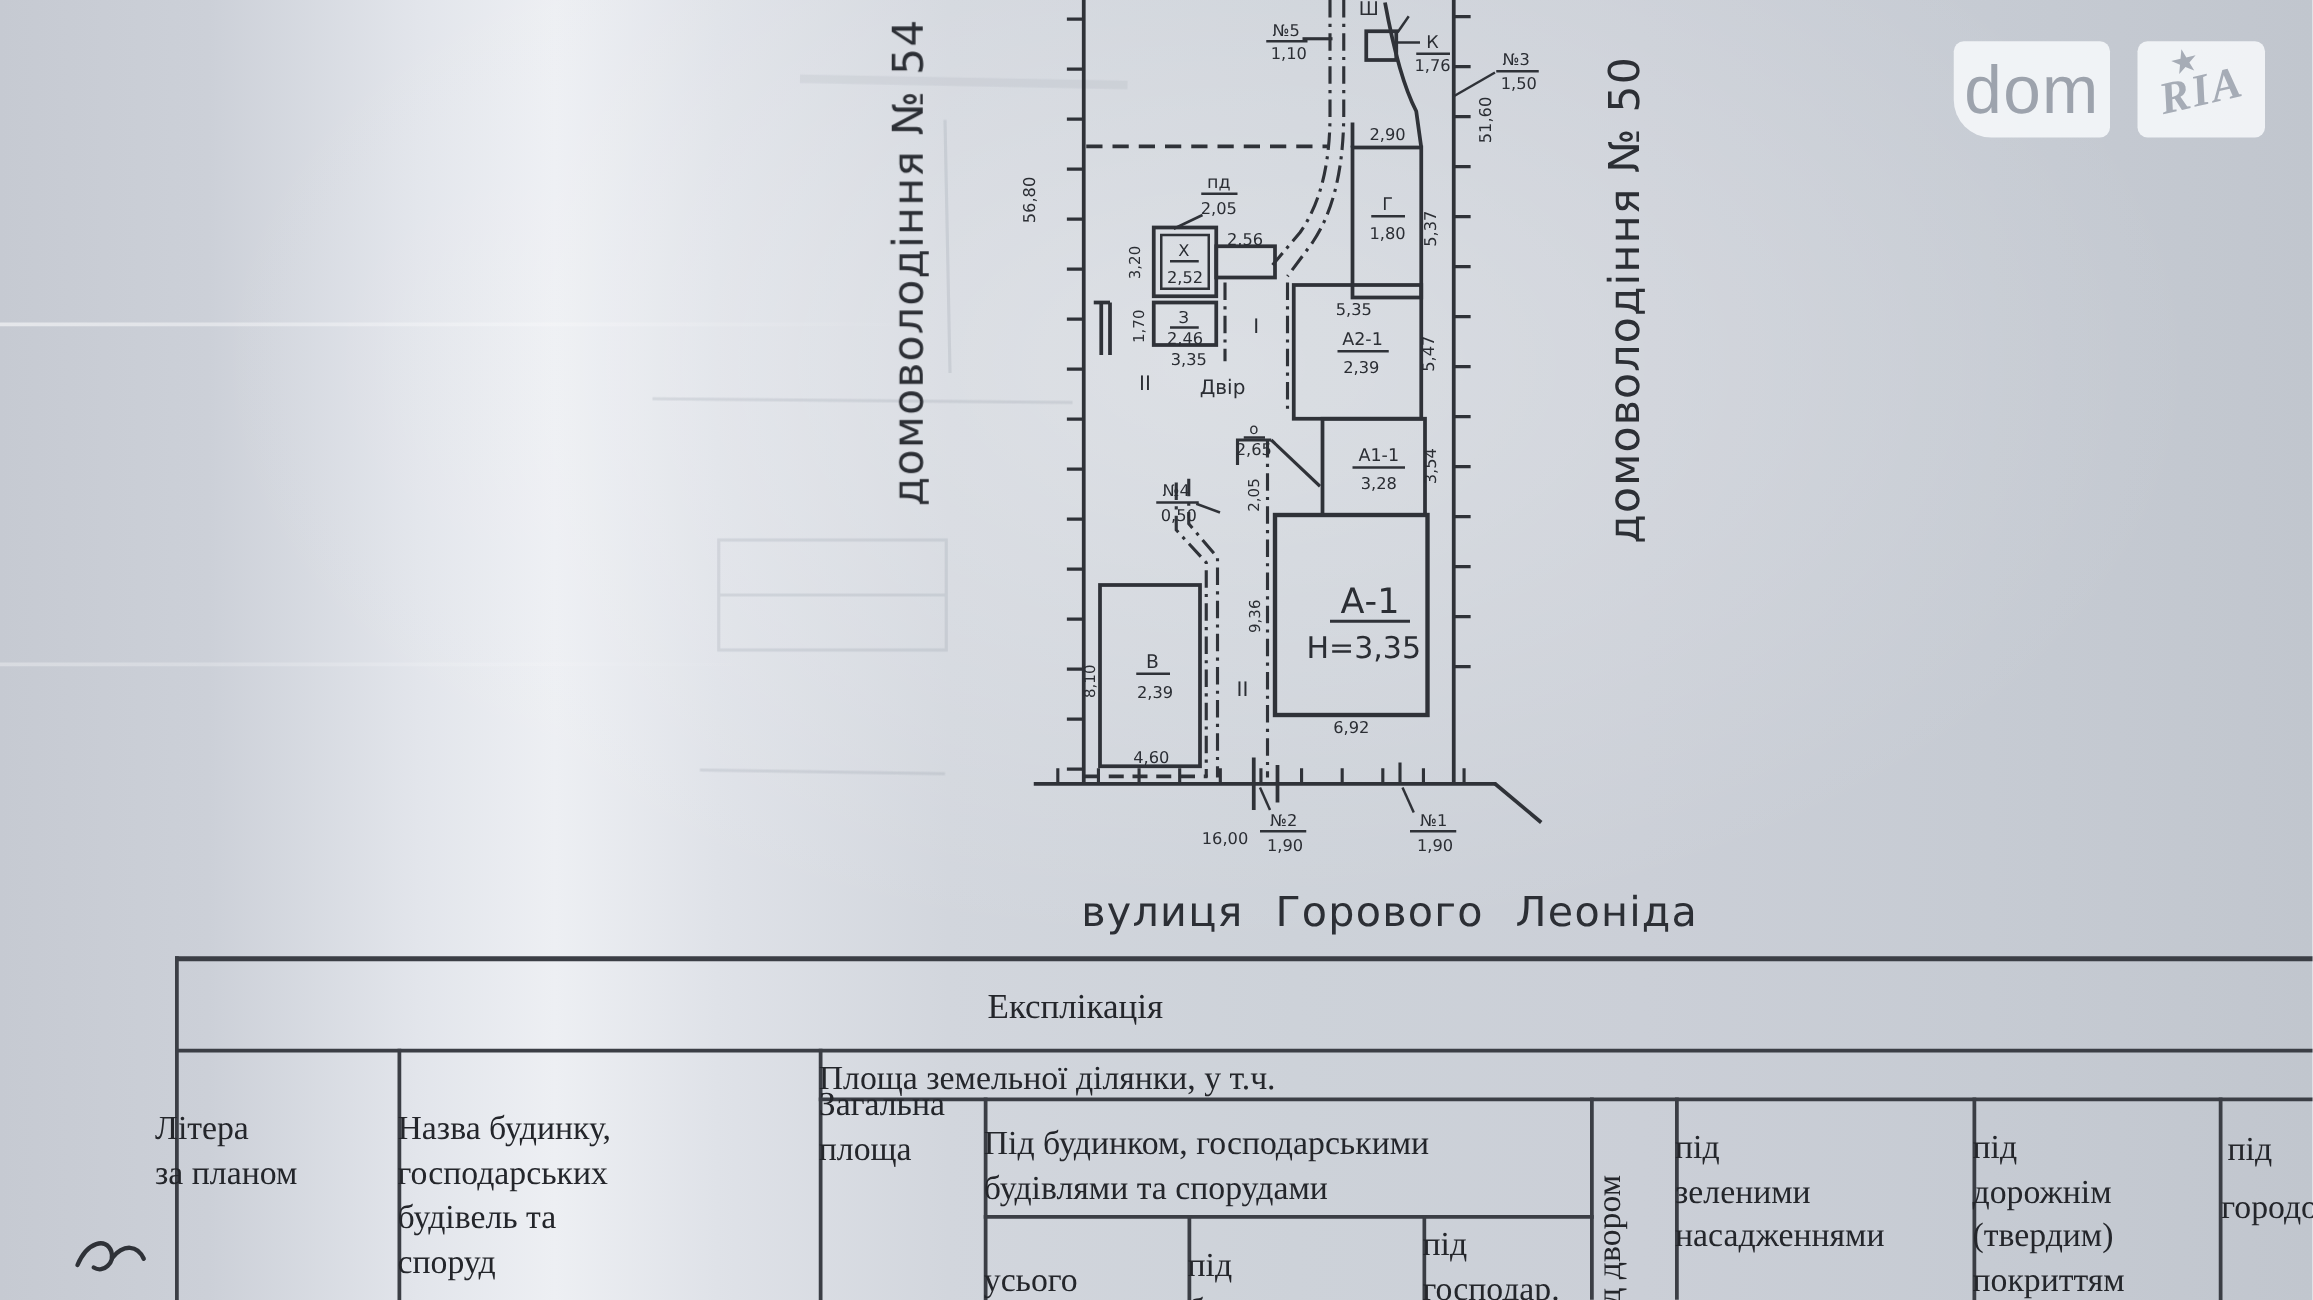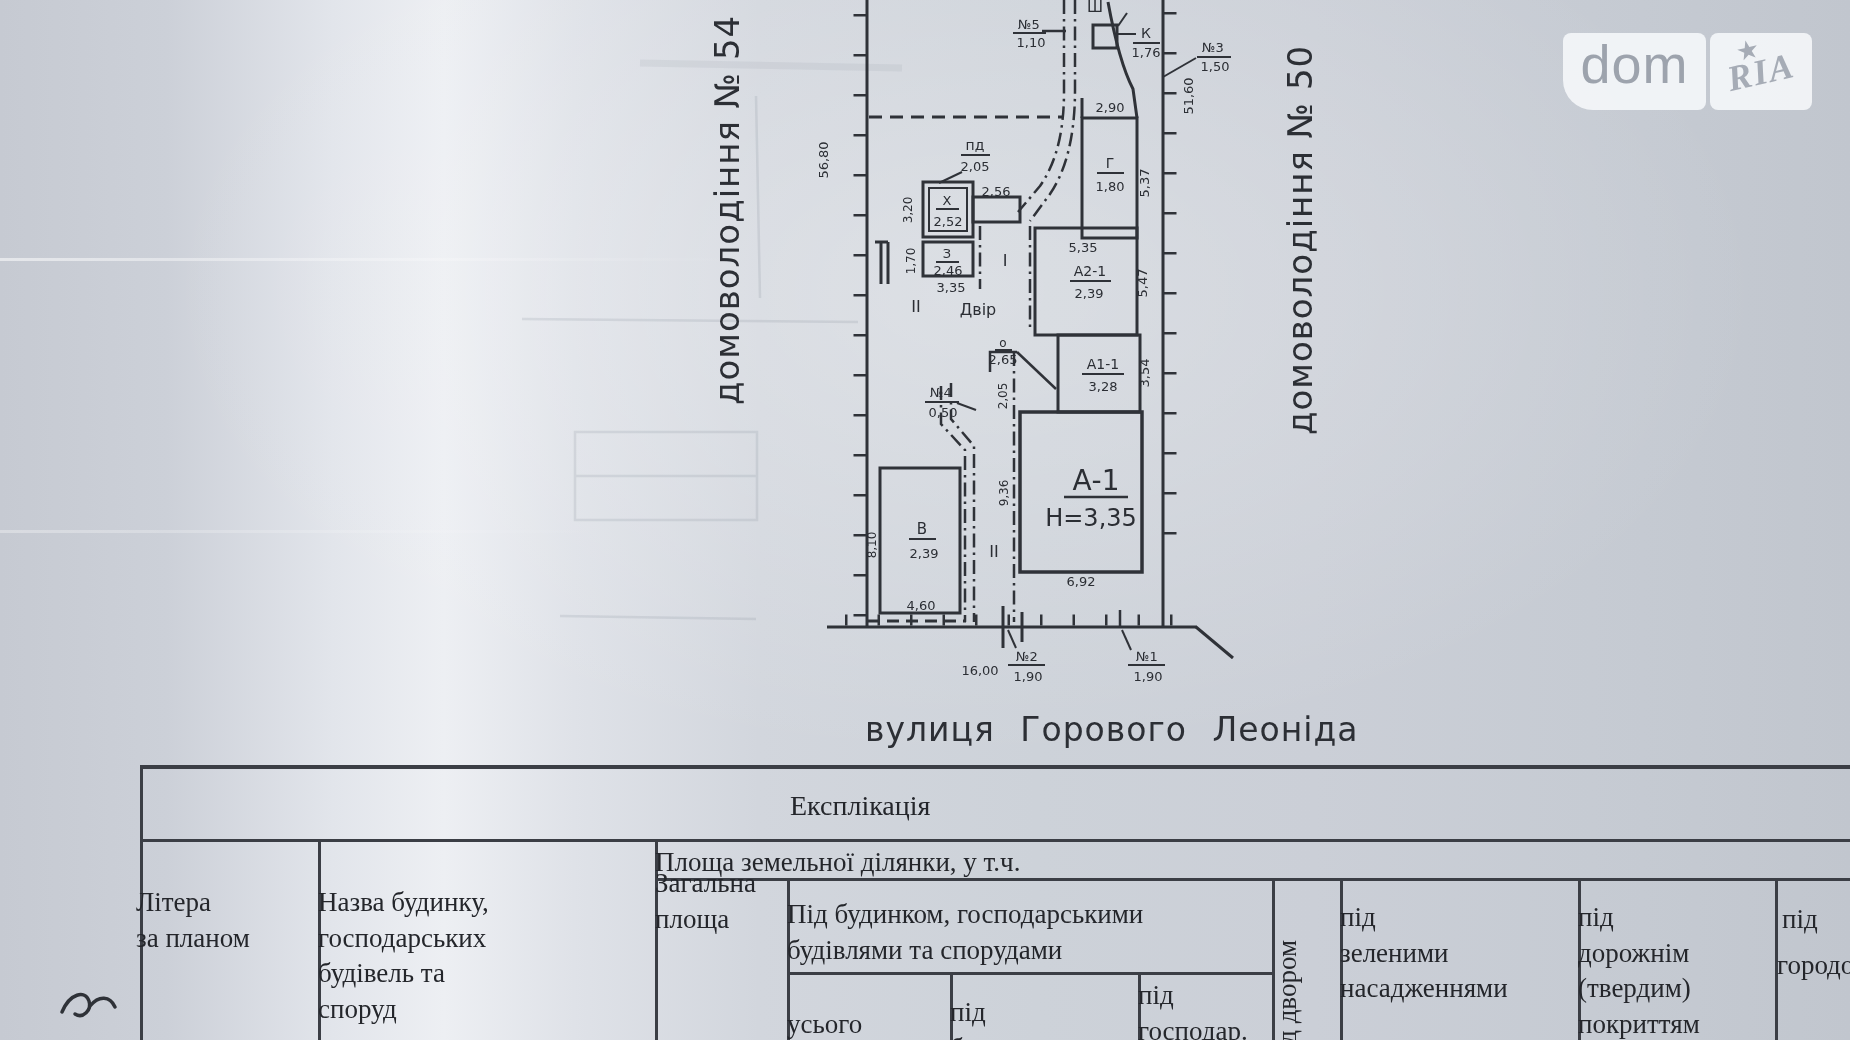--- a/index.html
+++ b/index.html
@@ -14,22 +14,22 @@
   .hline{height:3px}.vline{width:3px}
   .cell{position:absolute;font-family:"Liberation Serif",serif;font-size:27px;line-height:1.32;
     text-align:left;white-space:pre-line;color:#24262b}
   .street{position:absolute;font-size:33px;letter-spacing:1px;word-spacing:14px;color:#2c2f35;white-space:nowrap}
   .estate{position:absolute;width:380px;height:40px;line-height:40px;text-align:center;font-size:34px;
     letter-spacing:1px;color:#2c2f35;transform:rotate(-90deg);white-space:nowrap}
   .rotcell{position:absolute;font-family:"Liberation Serif",serif;font-size:27px;line-height:1.25;
     text-align:right;transform:rotate(-90deg);white-space:pre-line;color:#24262b}
   
   .wm-box{position:absolute;background:rgba(246,248,250,.88)}
-  .wm-left{left:1563px;top:33px;width:143px;height:77px;border-radius:8px 8px 8px 30px;
-    display:flex;align-items:flex-start;justify-content:center}
+  .wm-left{left:1563px;top:33px;width:125px;height:77px;border-radius:8px 8px 8px 30px;
+    display:flex;align-items:center;justify-content:center}
   .wm-right{left:1710px;top:33px;width:102px;height:77px;border-radius:8px;
     display:flex;align-items:center;justify-content:center}
   .wm-dom{font-size:54px;font-weight:500;color:#9da3ad;letter-spacing:1px;font-family:"Liberation Sans",sans-serif}
   .wm-ria{font-family:"Liberation Serif",serif;font-weight:bold;font-style:italic;font-size:36px;
     color:#a6acb6;transform:rotate(-13deg);letter-spacing:2px}
   .wm-star{position:absolute;left:26px;top:2px;font-size:26px;color:#a6acb6;transform:rotate(-13deg)}
   svg .ln{stroke:#2f3238;fill:none}
   svg text{fill:#2b2e34;font-family:"DejaVu Sans",sans-serif}
 </style>
 </head>
@@ -201,21 +201,21 @@
     <div class="vline" style="left:787px;top:878px;height:162px"></div>
     <div class="vline" style="left:950px;top:972px;height:68px"></div>
     <div class="vline" style="left:1138px;top:972px;height:68px"></div>
     <div class="vline" style="left:1272px;top:878px;height:162px"></div>
     <div class="vline" style="left:1340px;top:878px;height:162px"></div>
     <div class="vline" style="left:1578px;top:878px;height:162px"></div>
     <div class="vline" style="left:1775px;top:878px;height:162px"></div>
 
     <div class="cell" style="left:790px;top:788px;width:320px;font-size:28px">Експлікація</div>
     <div class="cell" style="left:655px;top:845px;width:958px">Площа земельної ділянки, у т.ч.</div>
-    <div class="cell" style="left:136px;top:885px;width:178px">Літера
+    <div class="cell" style="left:124px;top:885px;width:178px">Літера
 за планом</div>
     <div class="cell" style="left:318px;top:885px;width:337px">Назва будинку,
 господарських
 будівель та
 споруд</div>
     <div class="cell" style="left:655px;top:866px;width:156px">Загальна
 площа</div>
     <div class="cell" style="left:787px;top:897px;width:485px">Під будинком, господарськими
 будівлями та спорудами</div>
     <div class="cell" style="left:787px;top:1007px;width:163px">усього</div>

